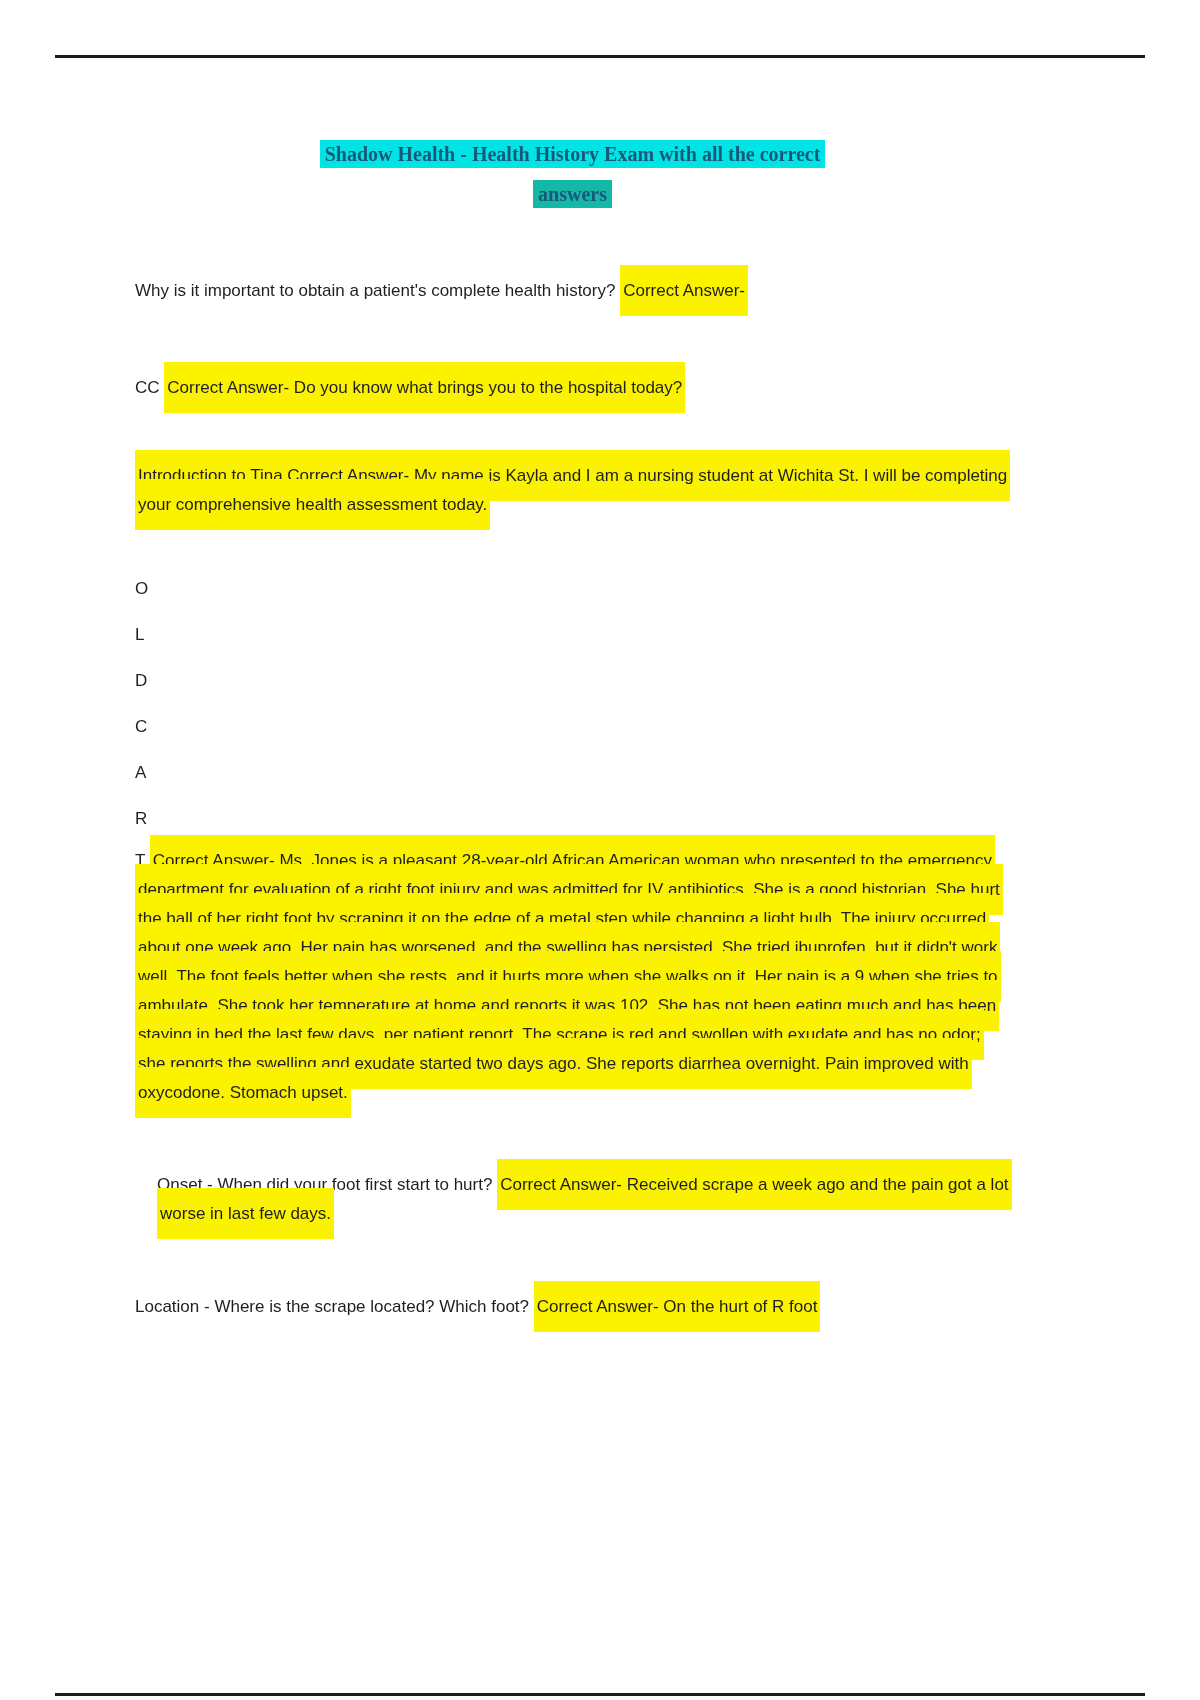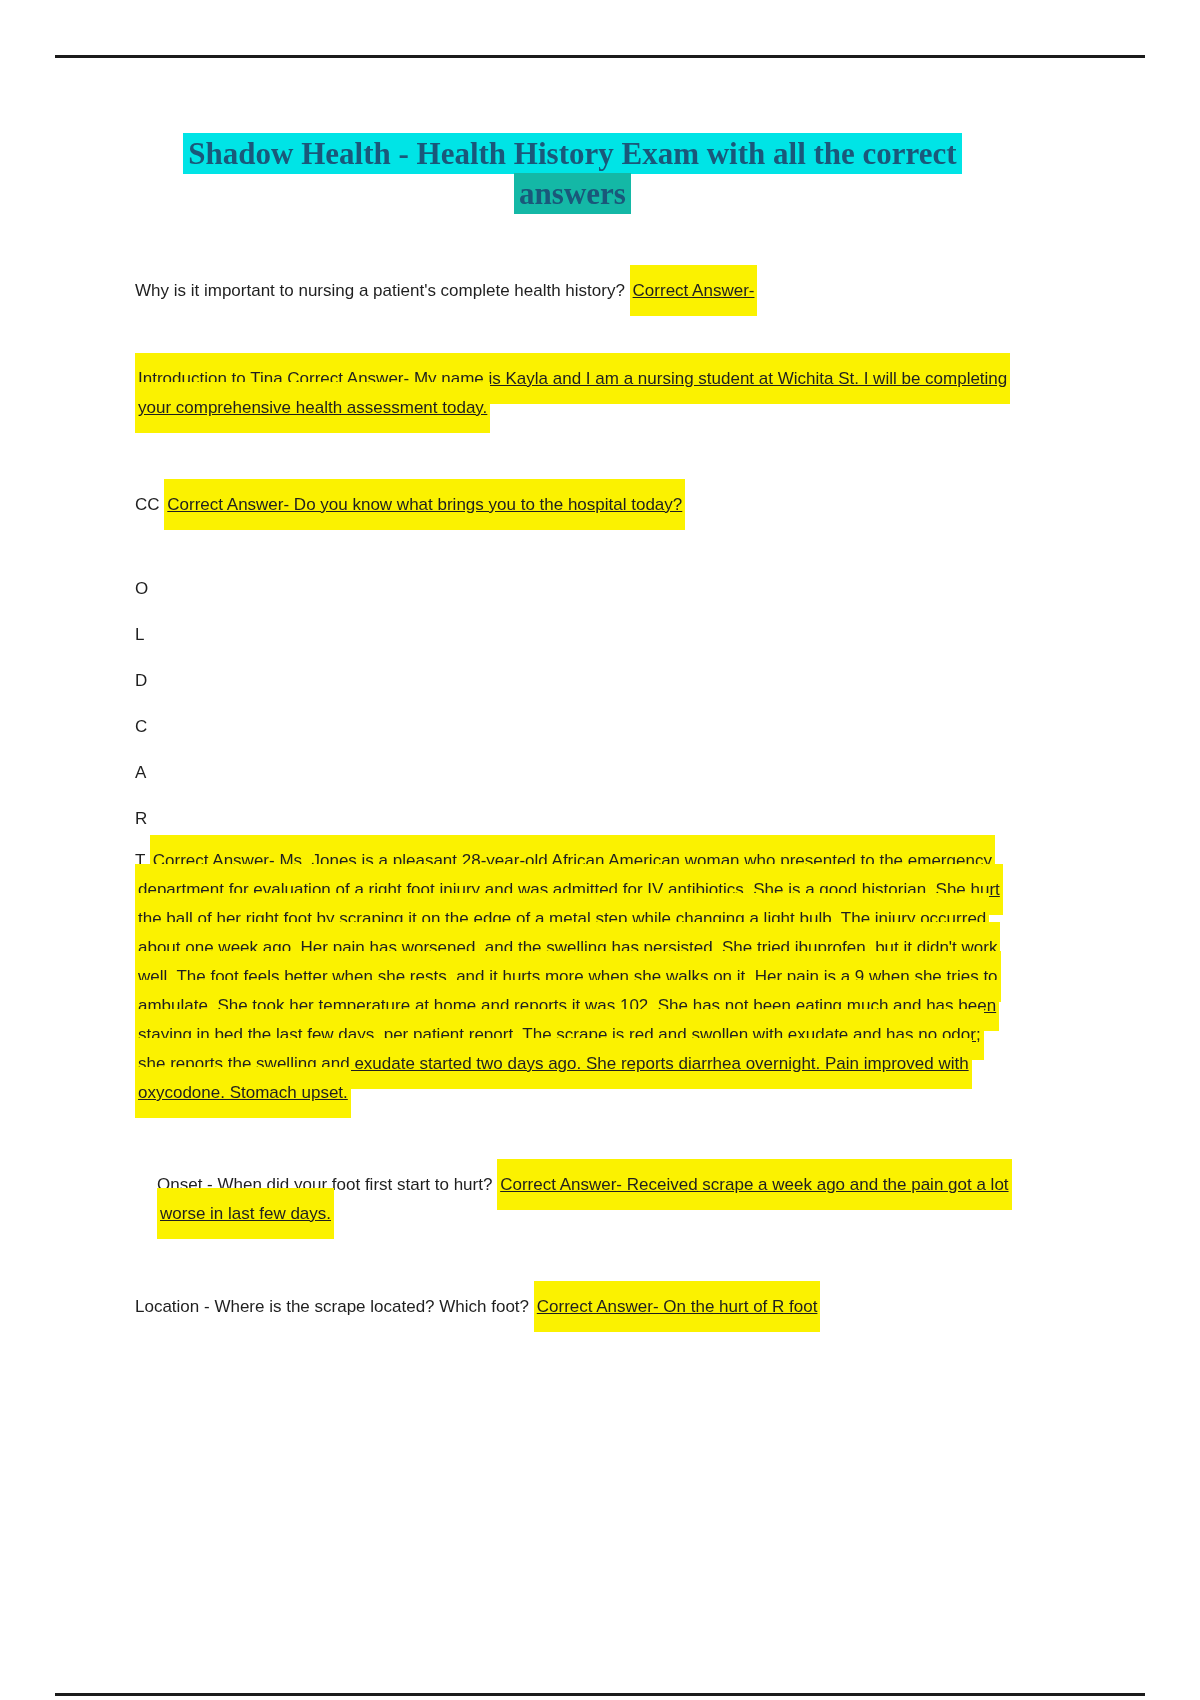--- a/index.html
+++ b/index.html
@@ -30,40 +30,39 @@
     position: absolute;
     left: 135px;
     top: 0;
     width: 875px;
   }
   .doc-title {
     margin: 134px 0 0 0;
     text-align: center;
     font-family: "Liberation Serif", "DejaVu Serif", serif;
     font-weight: bold;
-    font-size: 31px;
+    font-size: 20px;
     line-height: 40px;
   }
   .doc-title .hl-cyan {
     padding: 3px 5px;
     -webkit-box-decoration-break: clone;
     box-decoration-break: clone;
     white-space: nowrap;
   }
   .para {
     margin: 0;
     font-size: 17px;
     line-height: 29px;
     color: #1f1f1f;
   }
   .hl-y {
     padding: 16px 3px;
     -webkit-box-decoration-break: clone;
     box-decoration-break: clone;
-    text-decoration: underline;
   }
   .p-question  { margin-top: 62px; }
   .p-intro     { margin-top: 59px; }
   .p-cc        { margin-top: 68px; }
   .letters     { margin-top: 56px; }
   .letter-line {
     margin: 0 0 18px 0;
     font-size: 17px;
     line-height: 28px;
     color: #1f1f1f;
@@ -77,25 +76,25 @@
 <body>
 
 <div class="page">
 
   <div class="rule top" style="background-color: rgb(27, 27, 27);"></div>
 
   <div class="content">
 
     <h1 class="doc-title"><span class="hl-cyan" style="background-color: rgb(0, 228, 230); color: rgb(26, 88, 122);">Shadow Health - Health History Exam with all the correct</span><br><span class="hl-cyan" style="background-color: #14b8a6; color: rgb(26, 88, 122);">answers</span></h1>
 
-    <p class="para p-question"><span>Why is it important to nursing a patient's complete health history? </span><span class="hl-y" style="background-color: rgb(251, 242, 0);">Correct Answer-</span></p>
+    <p class="para p-question"><span>Why is it important to obtain a patient's complete health history? </span><span class="hl-y" style="background-color: rgb(251, 242, 0);">Correct Answer-</span></p>
+
+    <p class="para p-cc"><span>CC </span><span class="hl-y" style="background-color: rgb(251, 242, 0);">Correct Answer- Do you know what brings you to the hospital today?</span></p>
 
     <p class="para p-intro"><span></span><span class="hl-y" style="background-color: rgb(251, 242, 0);">Introduction to Tina Correct Answer- My name is Kayla and I am a nursing student at Wichita St. I will be completing your comprehensive health assessment today.</span></p>
-
-    <p class="para p-cc"><span>CC </span><span class="hl-y" style="background-color: rgb(251, 242, 0);">Correct Answer- Do you know what brings you to the hospital today?</span></p>
 
     <div class="letters">
       <div class="letter-line">O</div>
       <div class="letter-line">L</div>
       <div class="letter-line">D</div>
       <div class="letter-line">C</div>
       <div class="letter-line">A</div>
       <div class="letter-line">R</div>
     </div>
 

